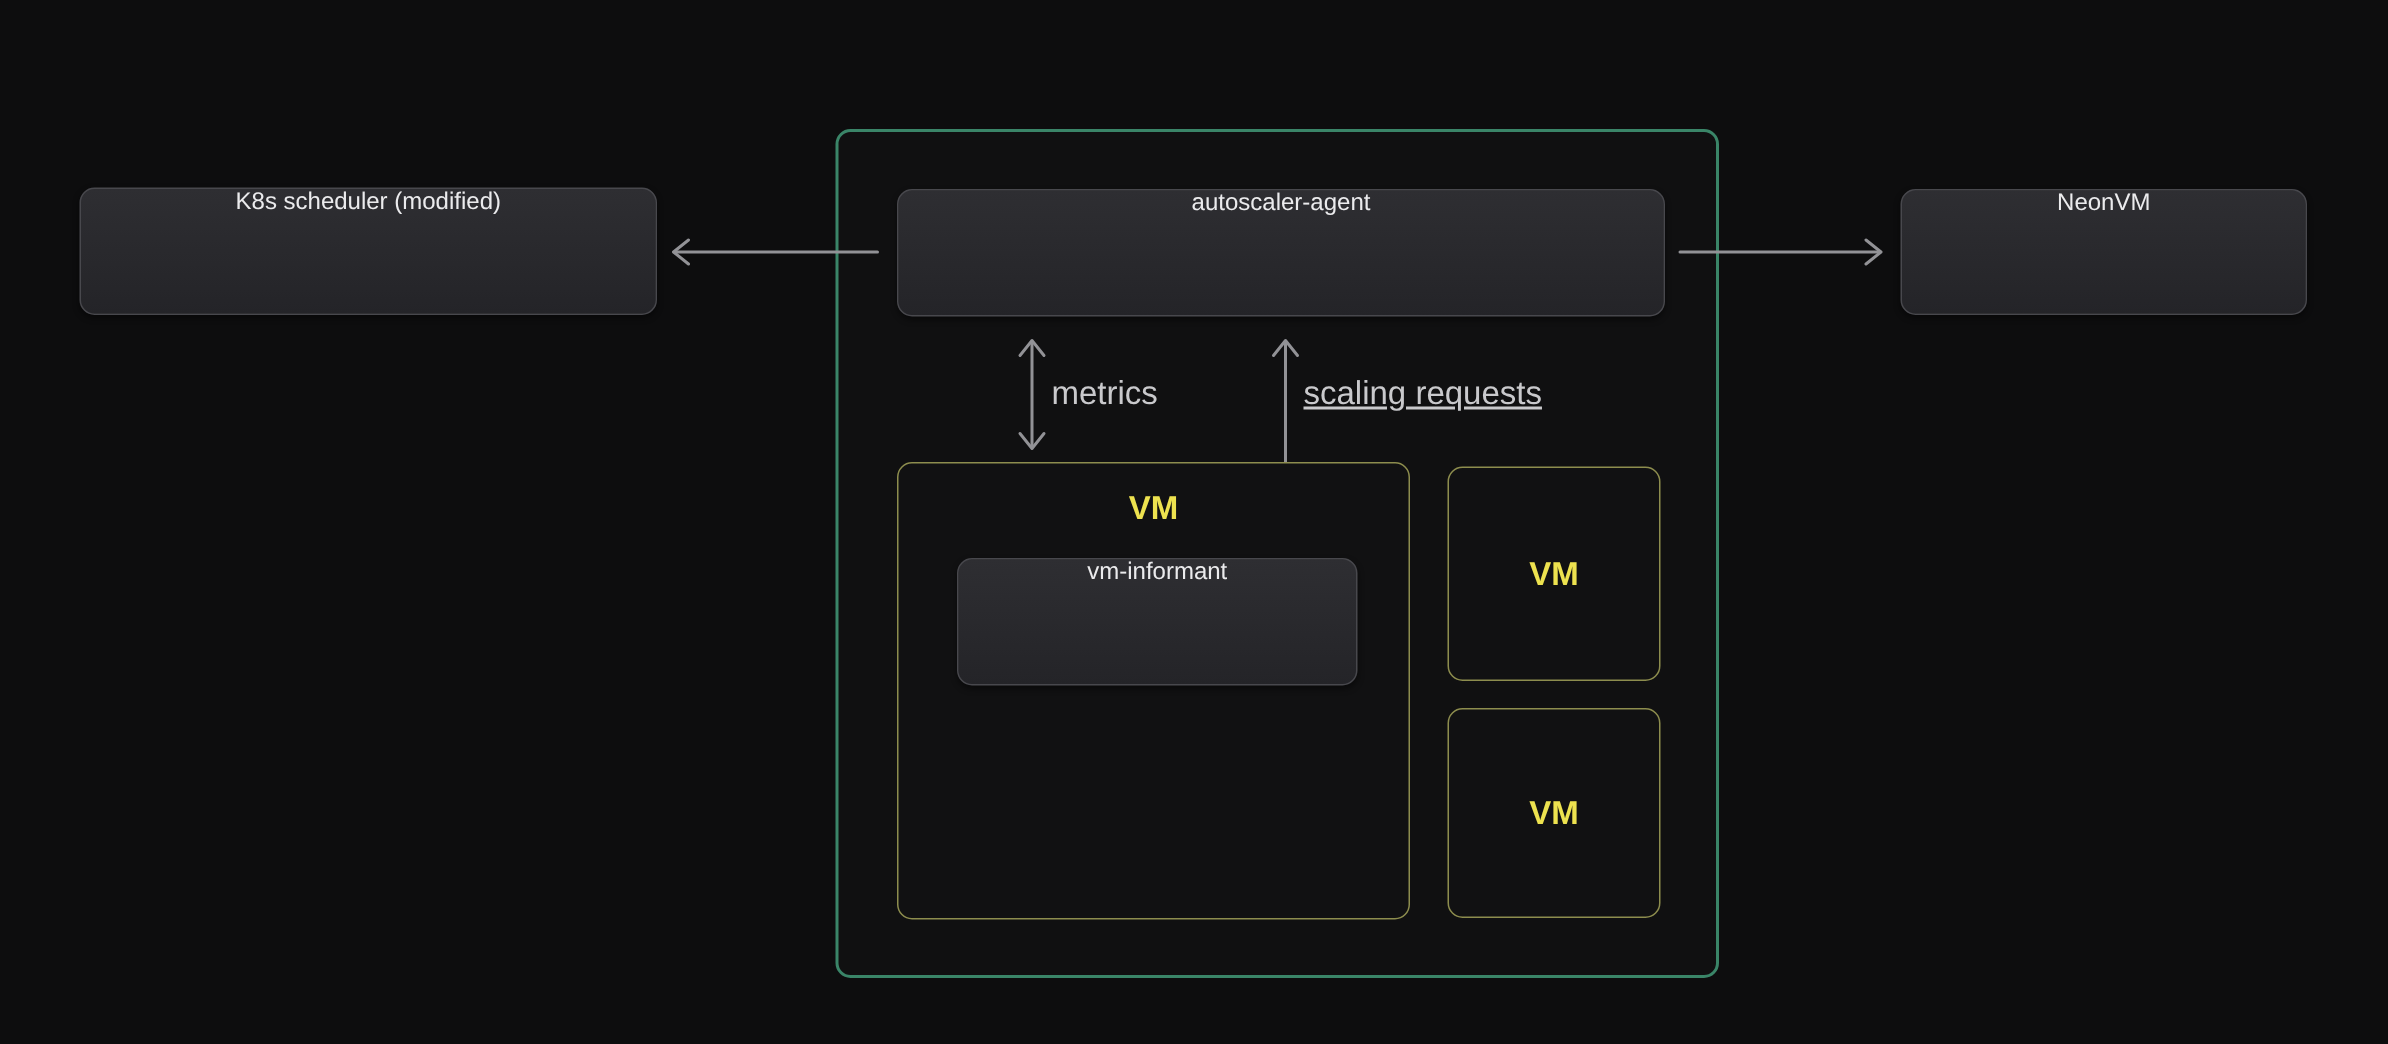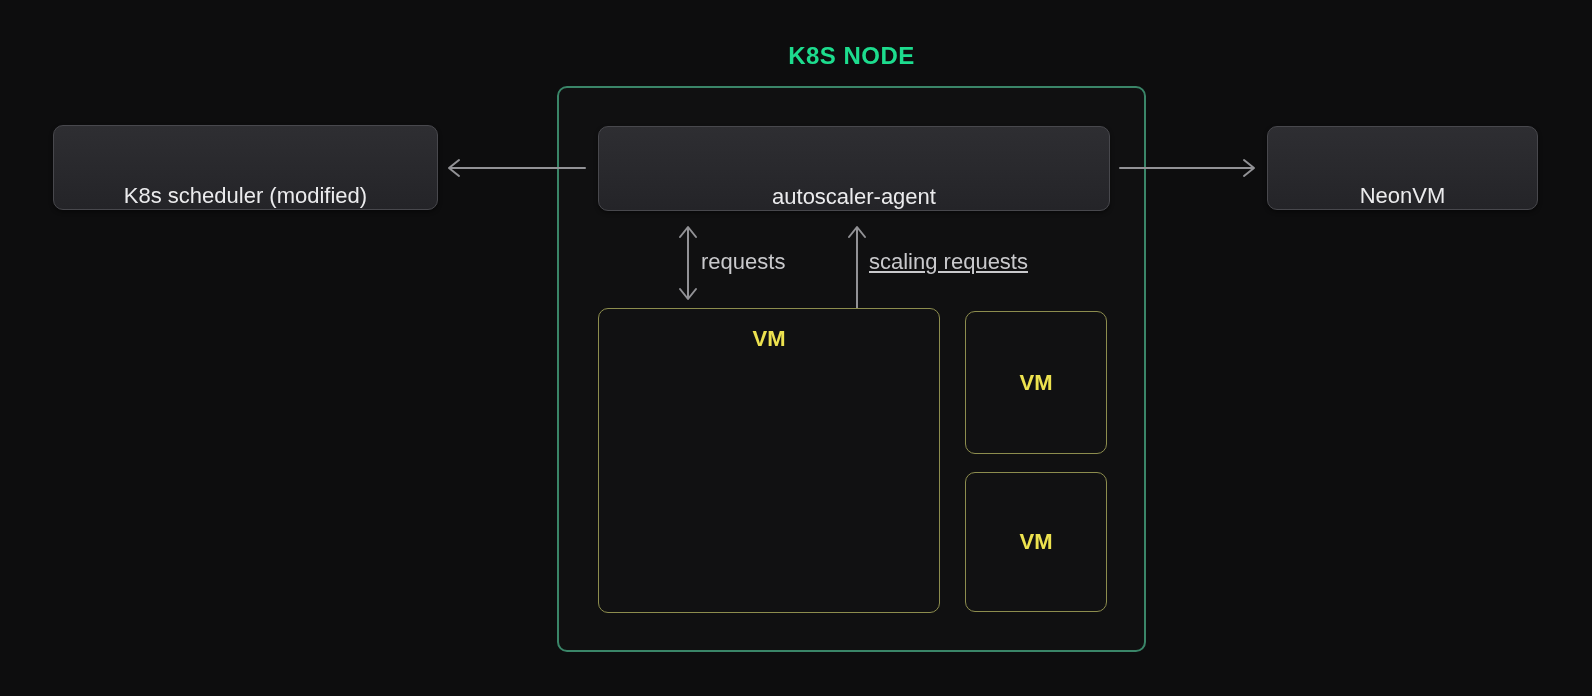--- a/index.html
+++ b/index.html
@@ -41,24 +41,24 @@
     box-sizing: border-box;
   }
 
   
   .gray-box {
     background: linear-gradient(180deg, #2e2e32 0%, #242428 100%);
     border: 1px solid #48484d;
     border-radius: 10px;
     box-sizing: border-box;
     display: flex;
-    align-items: flex-end;
+    align-items: flex-start;
     justify-content: center;
     color: #ebebed;
-    font-size: 22px;
+    font-size: 16px;
     box-shadow: 0 2px 4px rgba(0,0,0,0.45);
   }
   .scheduler-box { left: 53px;   top: 125px; width: 385px; height: 85px; }
   .autoscaler-box{ left: 598px;  top: 126px; width: 512px; height: 85px; }
   .neonvm-box    { left: 1267px; top: 126px; width: 271px; height: 84px; }
   .informant-box { left: 638px;  top: 372px; width: 267px; height: 85px; }
   .postgres-box  { left: 638px;  top: 488px; width: 267px; height: 85px; }
 
   
   .vm-box {
@@ -114,21 +114,20 @@
     fill: none;
     stroke-linecap: round;
     stroke-linejoin: round;
   }
 </style>
 </head>
 <body>
 
 <div class="canvas">
 
-  <div class="abs node-title">K8S NODE</div>
 
   <div class="abs k8s-container"></div>
 
   <svg class="abs arrows" viewBox="0 0 1592 696" xmlns="http://www.w3.org/2000/svg">
 
     <g>
       <path d="M585,168 L450,168"></path>
       <path d="M459,160 L449,168 L459,176"></path>
     </g>
 
@@ -155,26 +154,29 @@
   </div>
 
   <div class="abs gray-box neonvm-box">
     <span>NeonVM</span>
   </div>
 
   <div class="abs gray-box autoscaler-box">
     <span>autoscaler-agent</span>
   </div>
 
-  <div class="abs edge-label metrics-label">requests</div>
+  <div class="abs edge-label metrics-label">metrics</div>
   <div class="abs edge-label scaling-label">scaling requests</div>
 
   <div class="abs vm-box vm-main"></div>
   <div class="abs vm-main-title">VM</div>
 
+  <div class="abs gray-box informant-box">
+    <span>vm-informant</span>
+  </div>
 
 
   <div class="abs vm-box vm-small-1">
     <div class="vm-small-label">VM</div>
   </div>
   <div class="abs vm-box vm-small-2">
     <div class="vm-small-label">VM</div>
   </div>
 
 </div>

